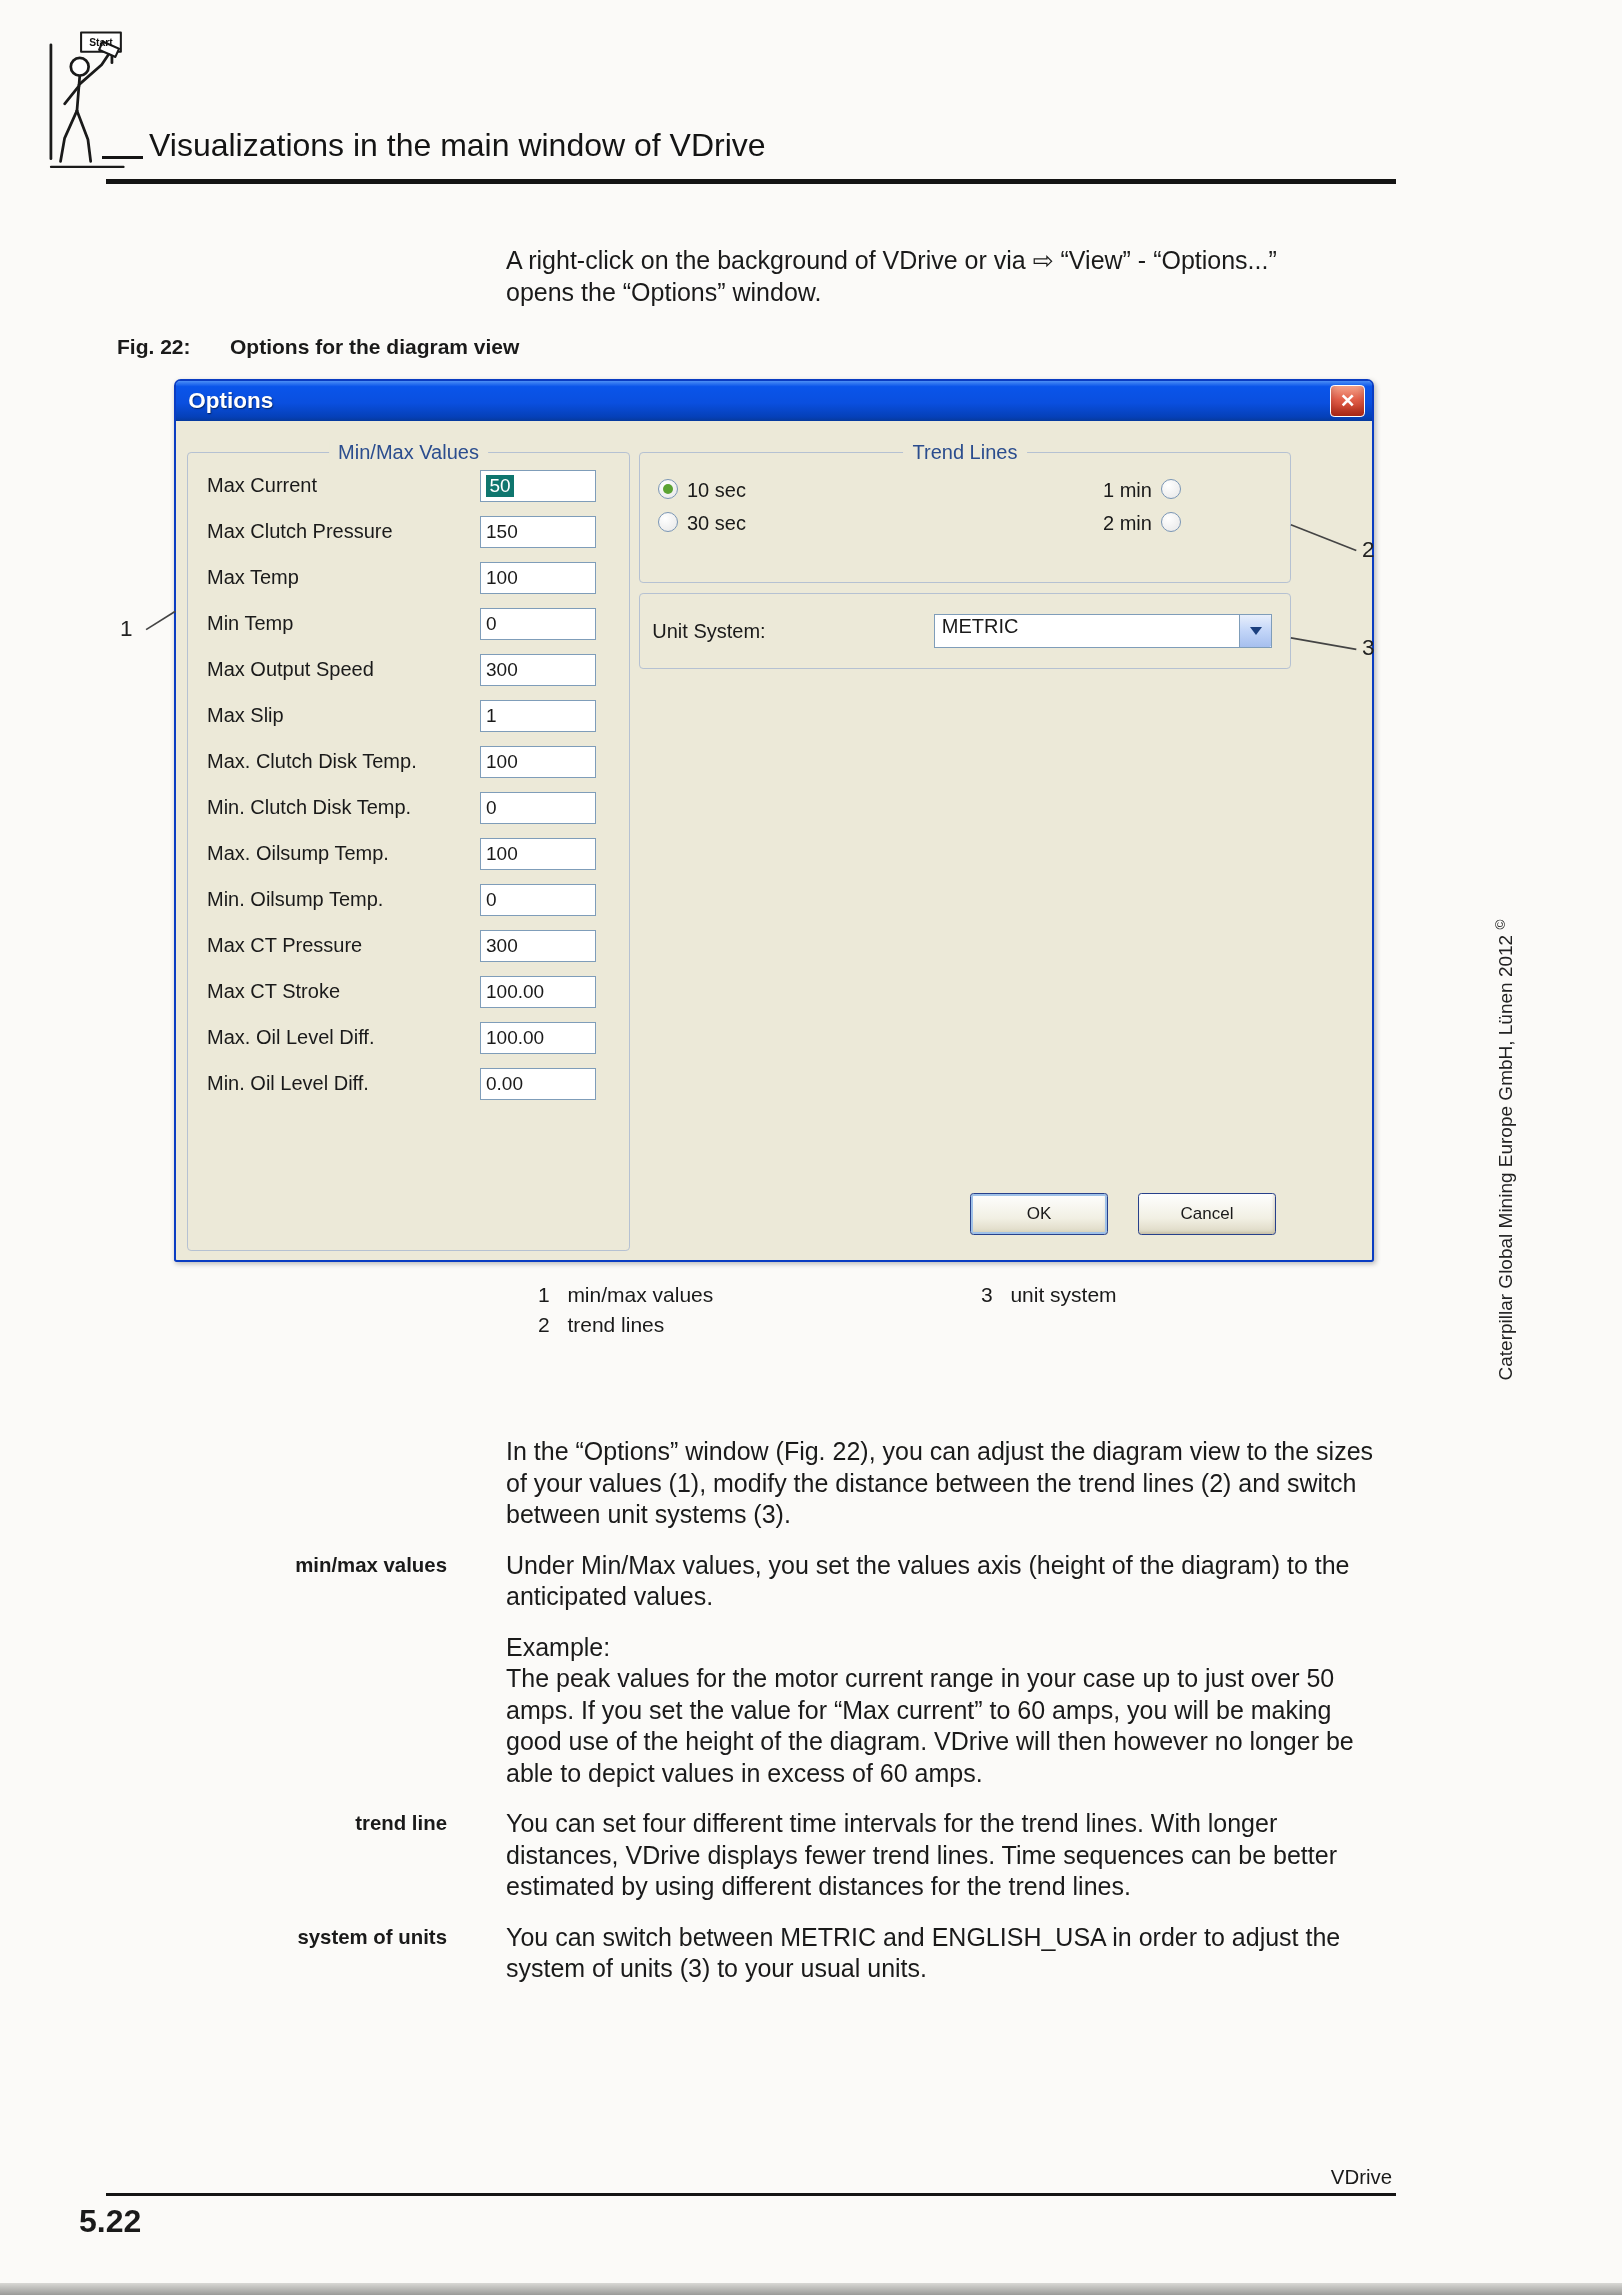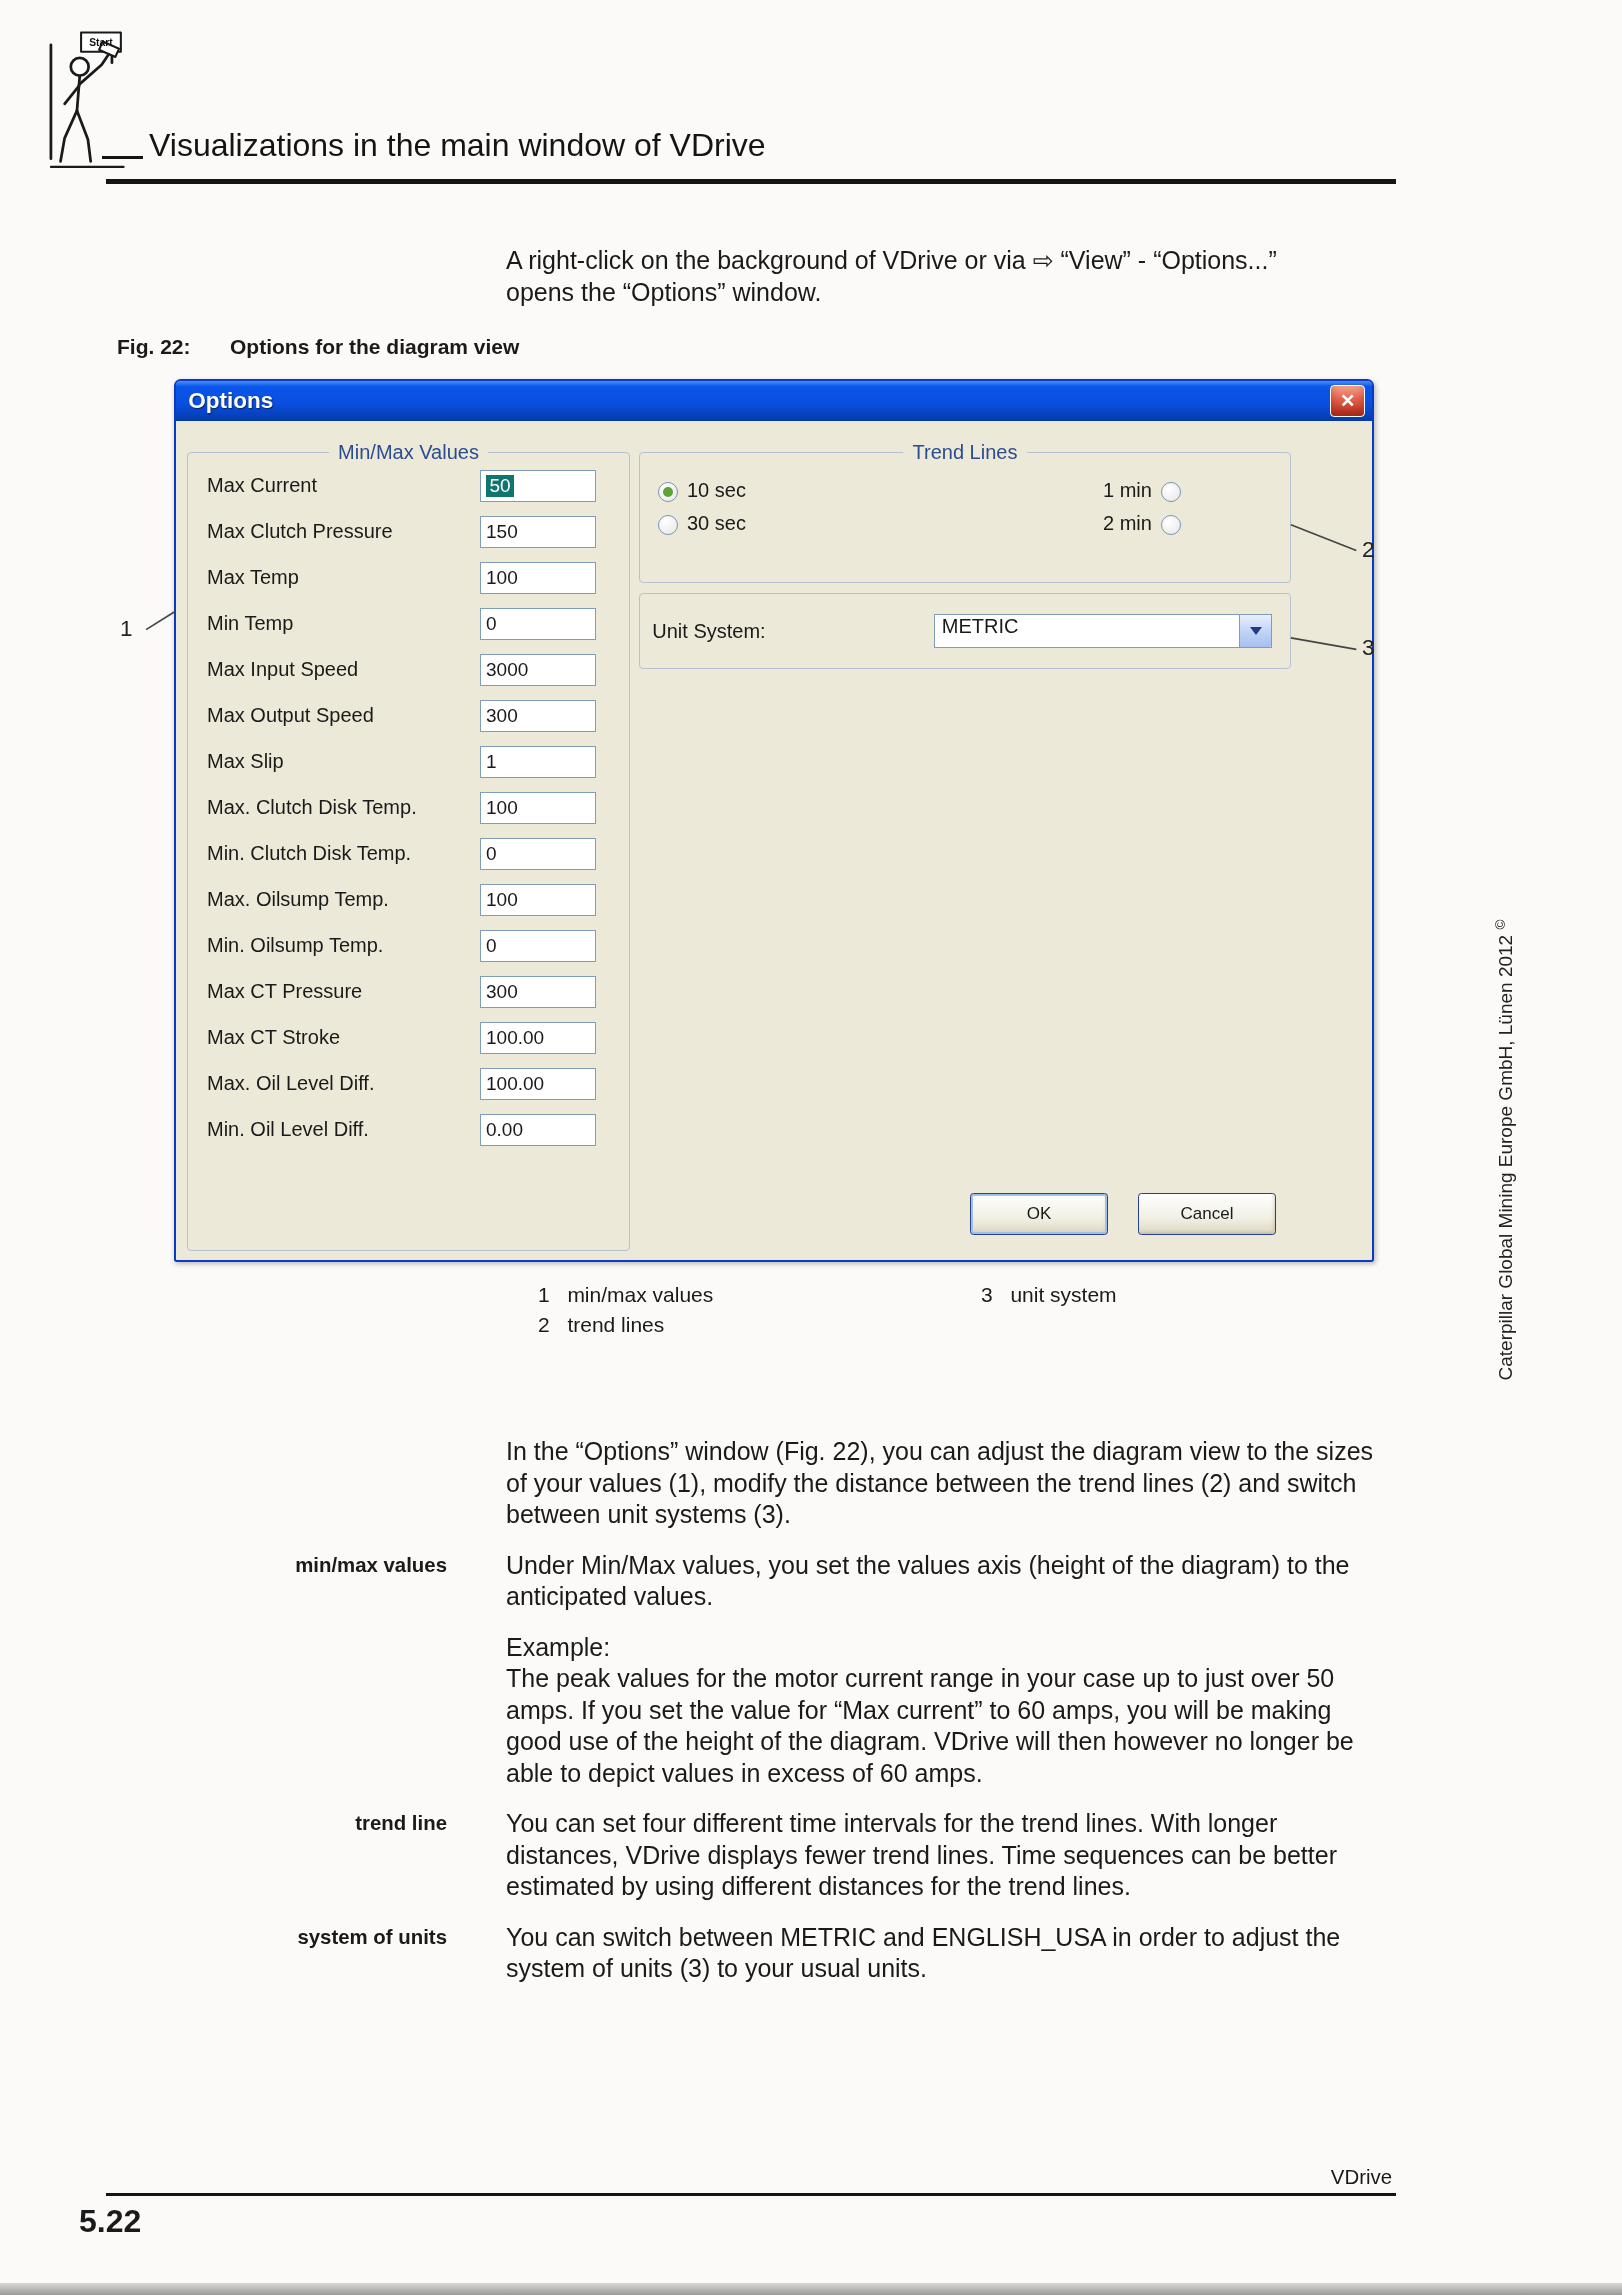--- a/index.html
+++ b/index.html
@@ -46,21 +46,21 @@
   .minmax-group { left:11px; top:31px; width:443px; height:799px; }
   .fields { position:absolute; left:0; top:9.5px; width:100%; }
   .field-row { display:flex; align-items:center; height:46px; padding:0 33px 0 19px; }
   .field-label { flex:1; font-size:20px; }
   .field-input {
     width:109px; height:30px; background:#fff; border:0.7px solid #7f9db9;
     font-size:19px; display:flex; align-items:center; padding-left:4.8px; box-sizing:content-box;
   }
   .field-input.selected span { background:#0f766e; color:#fff; padding:0 3.4px; }
   .trend-group { left:463px; top:31px; width:652px; height:131px; }
-  .radio-row { position:absolute; display:flex; align-items:flex-end; gap:8.9px; font-size:20px; }
+  .radio-row { position:absolute; display:flex; align-items:flex-start; gap:8.9px; font-size:20px; }
   .radio {
     width:20.4px; height:20.4px; border-radius:50%; border:1.4px solid #7a96b5;
     background:radial-gradient(circle at 35% 30%, #ffffff, #e6e6e6); position:relative; box-sizing:border-box;
   }
   .radio.checked::after { content:""; position:absolute; inset:4.1px; border-radius:50%; background:#5ba332; }
   .rr-10sec { left:17.7px;  top:26px; }
   .rr-30sec { left:17.7px;  top:59px; }
   .rr-1min  { left:463px; top:26px; }
   .rr-2min  { left:463px; top:59px; }
   .unit-group { left:463px; top:172px; width:652px; height:76px; }
@@ -173,26 +173,20 @@
               <span>100</span>
             </span>
         </div>
         <div class="field-row">
           <span class="field-label">Min Temp</span>
           <span class="field-input">
               <span>0</span>
             </span>
         </div>
         <div class="field-row">
-          <span class="field-label">Max Input Speed</span>
-          <span class="field-input">
-              <span>3000</span>
-            </span>
-        </div>
-        <div class="field-row">
           <span class="field-label">Max Output Speed</span>
           <span class="field-input">
               <span>300</span>
             </span>
         </div>
         <div class="field-row">
           <span class="field-label">Max Slip</span>
           <span class="field-input">
               <span>1</span>
             </span>

